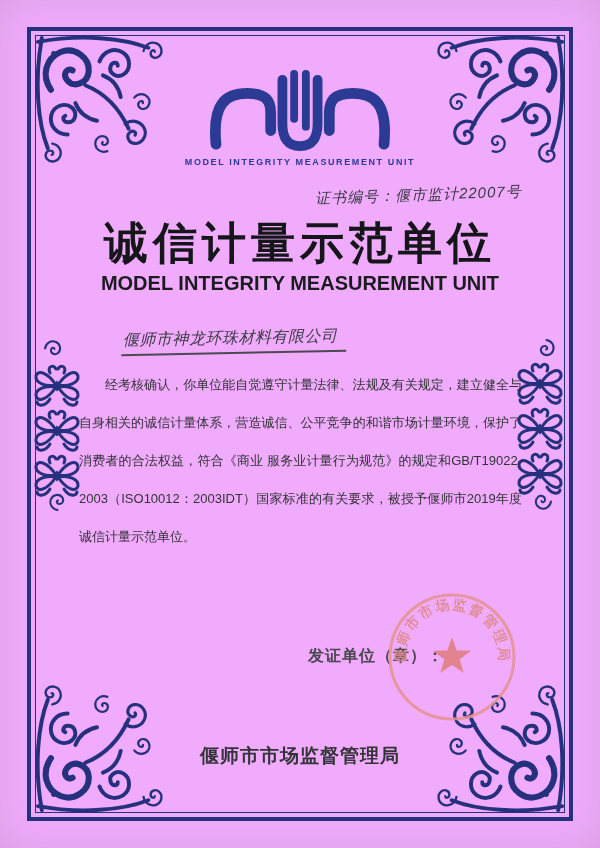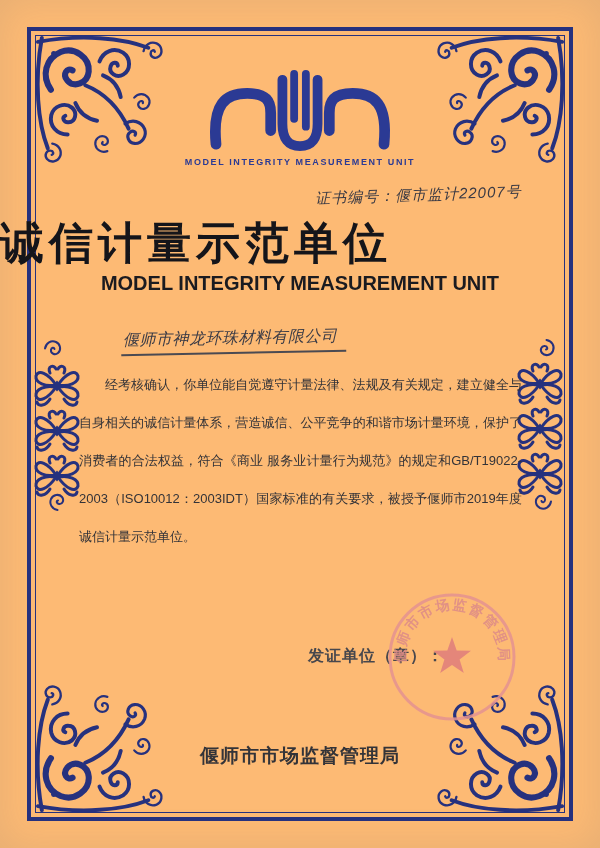--- a/index.html
+++ b/index.html
@@ -4,21 +4,21 @@
 <style>
   html,body{margin:0;padding:0;}
   body{
     width:600px;height:848px;
     background:#e8e6e2;
     font-family:"Liberation Sans","DejaVu Sans",sans-serif;
     -webkit-font-smoothing:antialiased;
   }
   .page{
     position:relative;width:600px;height:848px;overflow:hidden;
-    background:#fdba74;
+    background:#f0abfc;
     box-shadow:inset 0 0 40px rgba(120,115,110,.18);
   }
   
   .frame-outer{
     position:absolute;inset:27px;
     border:4px solid var(--navy);
     pointer-events:none;
   }
   .frame-inner{
     position:absolute;inset:35px;
@@ -43,21 +43,21 @@
   
   .cert-no{
     position:absolute;right:78px;top:186px;
     font-size:15px;color:#3a3a44;
     transform:rotate(-2deg);
     letter-spacing:1px;
     font-style:italic;
   }
   
   .title-zh{
-    position:absolute;left:0;right:0;top:214px;text-align:left;
+    position:absolute;left:0;right:0;top:214px;text-align:center;
     font-family:"DejaVu Serif","Liberation Serif",serif;
     font-size:44px;font-weight:bold;color:#15151a;letter-spacing:5px;
   }
   .title-en{
     position:absolute;left:0;right:0;top:272px;text-align:center;
     font-size:20px;font-weight:bold;color:#1b1b20;letter-spacing:0px;
   }
   
   .recipient{
     position:absolute;left:121px;top:328px;

